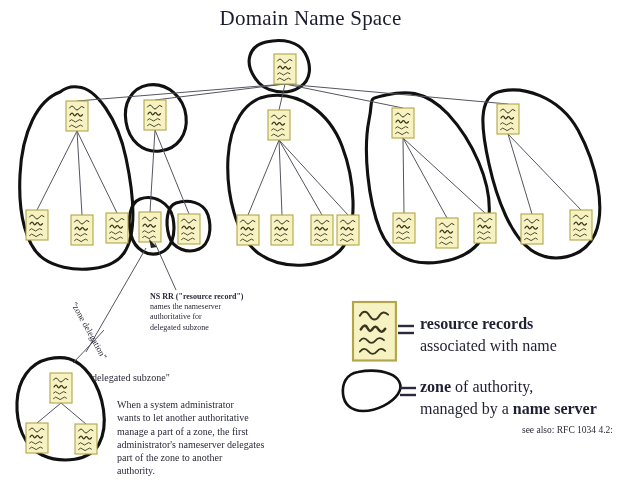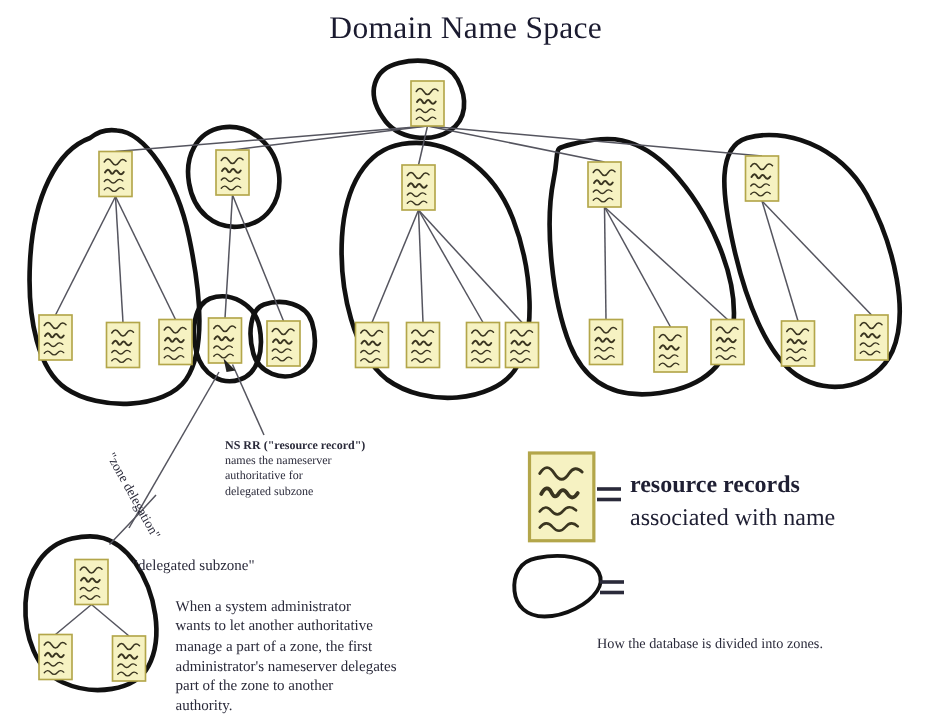--- a/index.html
+++ b/index.html
@@ -205,18 +205,22 @@
     <span>administrator's nameserver </span><b>delegates</b><br>
     <span>part of the zone to another</span><br>
     <span>authority.</span>
   </div>
 
   <div class="leg-txt leg1">
     <b>resource records</b><br>
     <span>associated with name</span>
   </div>
 
+  <div class="leg-txt leg2">
+    <b>zone</b><span> of authority,</span><br>
+    <span>managed by a </span><b>name server</b>
+  </div>
 
   <div class="txt t-seealso">
-    <div class="l2">How the database is divided into zones.</div>
+    <div class="l1">see also: RFC 1034 4.2:</div>
   </div>
 
 </div>
 
 </body></html>

